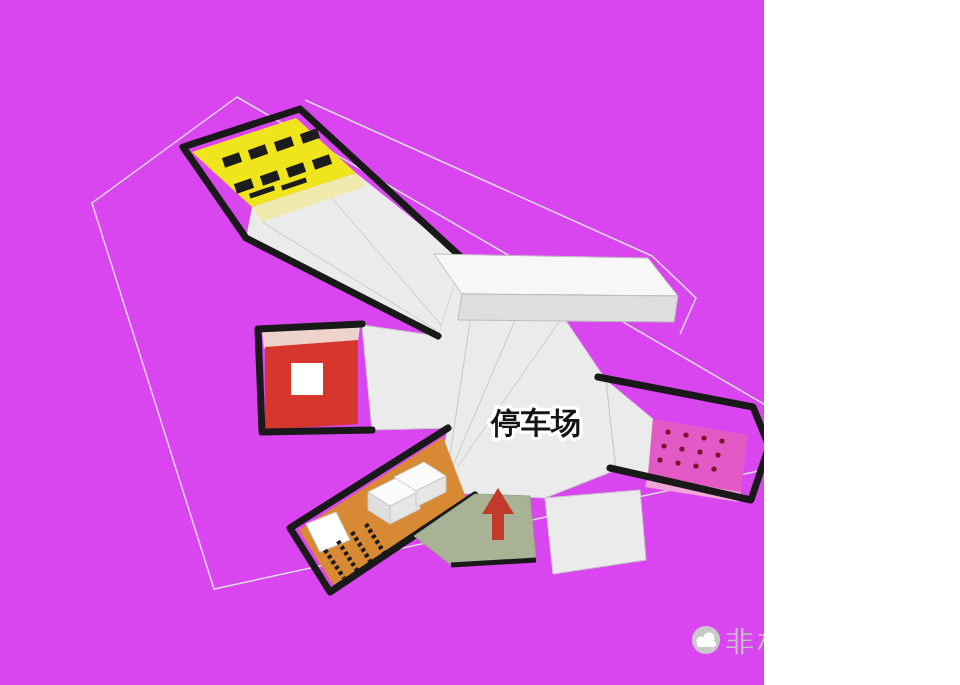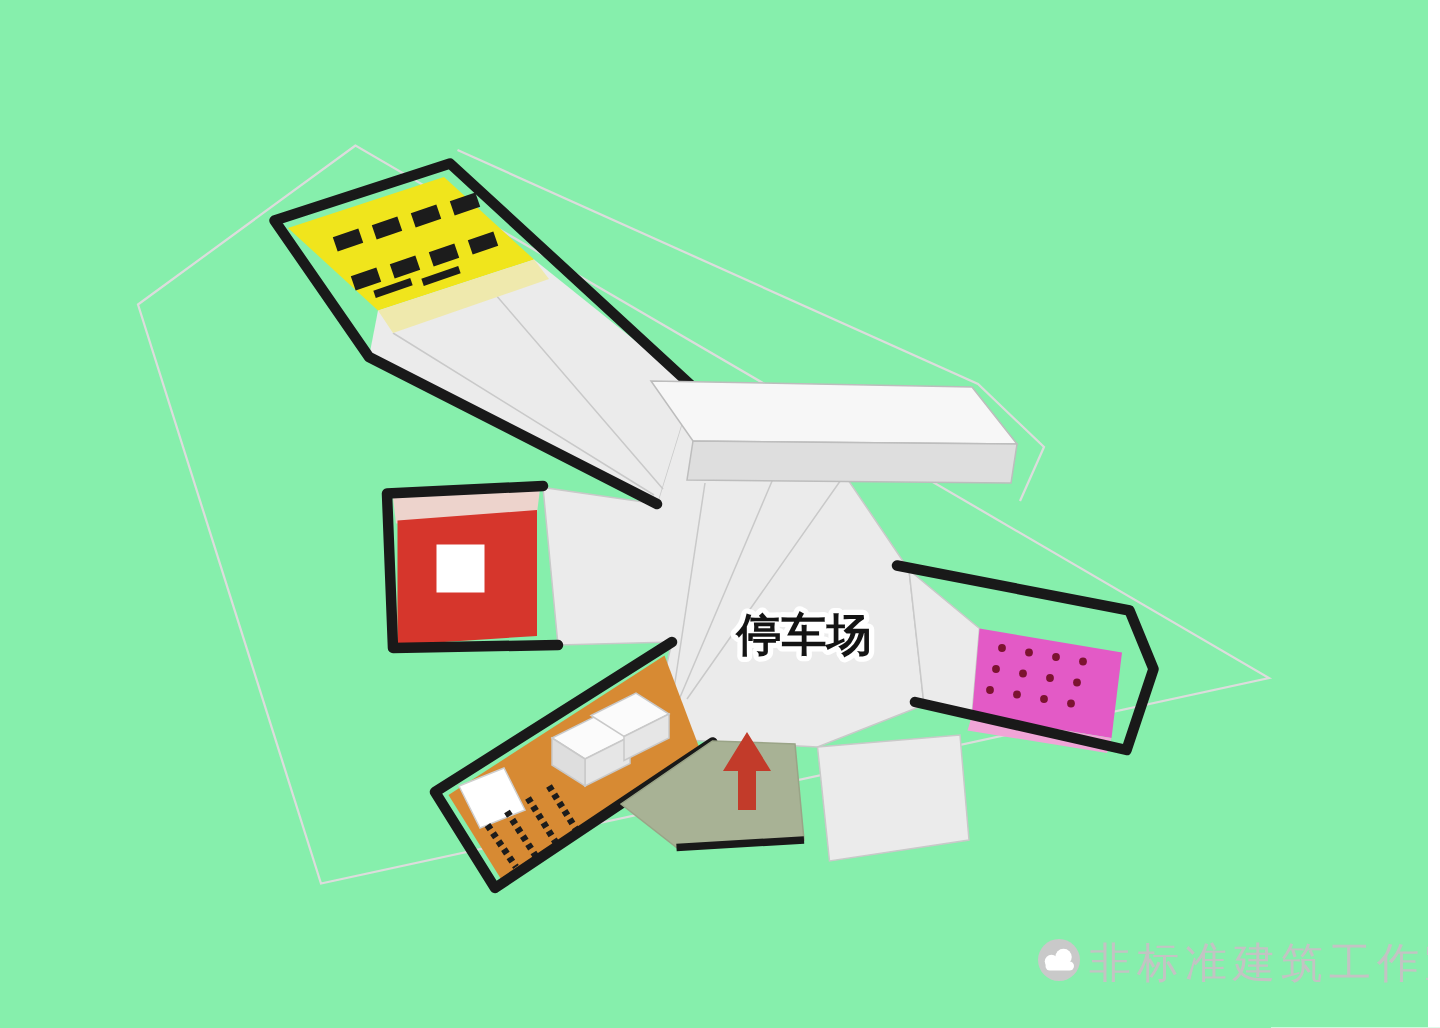--- a/index.html
+++ b/index.html
@@ -1,19 +1,19 @@
 <!DOCTYPE html>
 <html style="--site_outline: #dcdcdc; --slab_fill: #ebebeb; --slab_edge: #c9c9c9; --roof_top: #f7f7f7; --roof_front: #dedede; --wall_black: #191919; --yellow_room: #f0e51c; --yellow_wall: #efe9ad; --red_wall: #d6362c; --red_floor_strip: #edd3cc; --orange_floor: #d78a33; --green_entry: #a8b295; --arrow_red: #c23b2a; --pink_floor: #e35ac6; --pink_wall: #f0a5d7; --figure_dark: #1c1c1c; --figure_red: #7c1330; --box_white: #fbfbfb; --box_shade: #e6e6e6; --watermark_gray: #c3c3c3;"><head>
 <meta charset="utf-8">
 <style>
   html,body{margin:0;padding:0;background:#ffffff;}
   .canvas{
     position:relative;
-    width:952px;height:685px;
-    background:#86efac;
+    width:764px;height:685px;
+    background:#d946ef;
     overflow:hidden;
     font-family:"Liberation Sans", sans-serif;
   }
   svg{display:block;}
   .parking-label{
     font:700 30px "Liberation Sans", sans-serif;
     fill:#141414;
     paint-order:stroke;
     stroke:#ffffff;
     stroke-width:7px;

